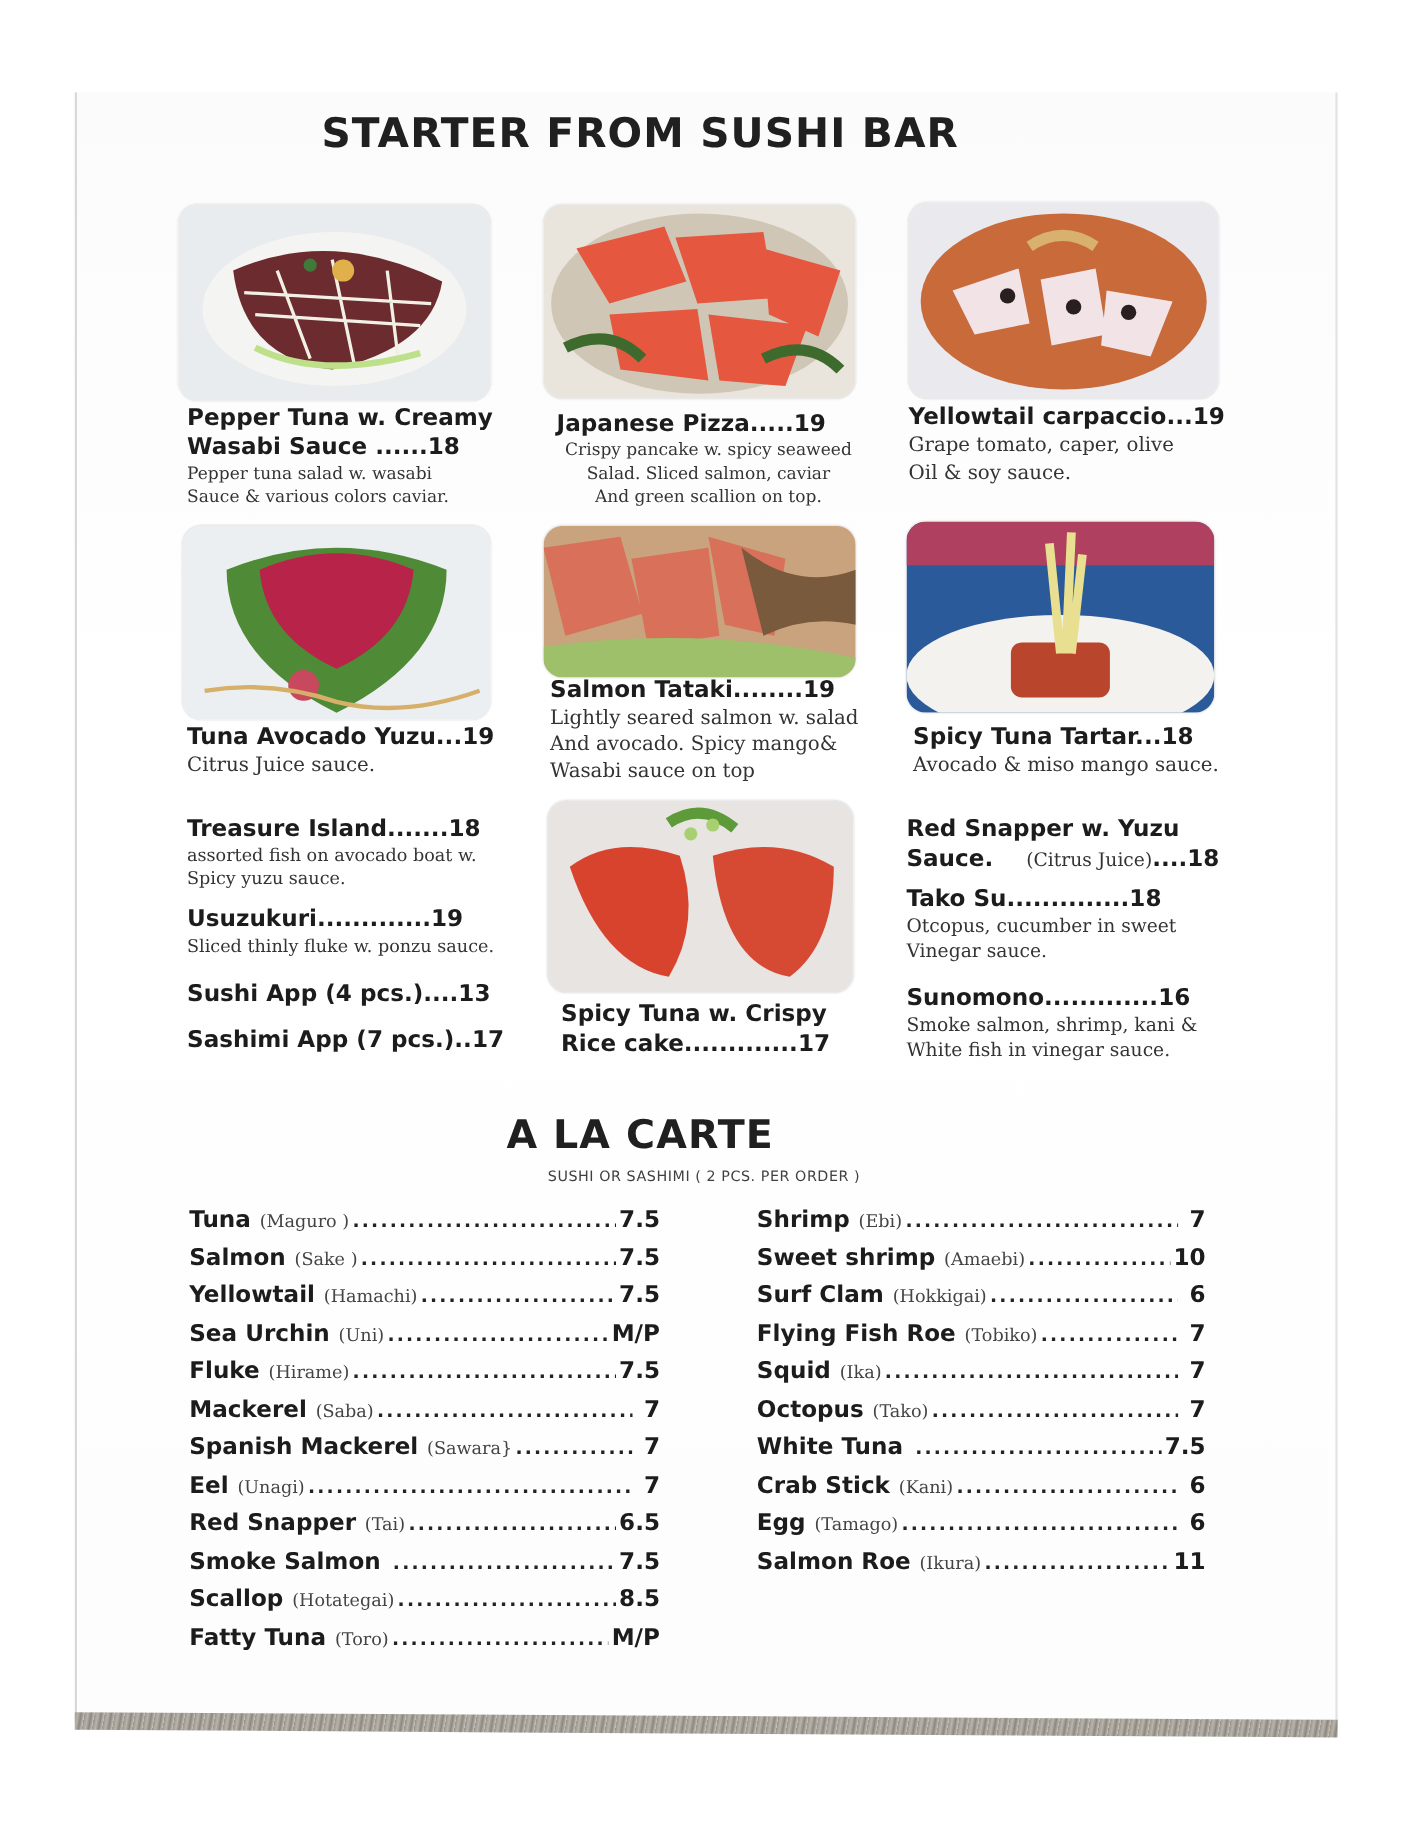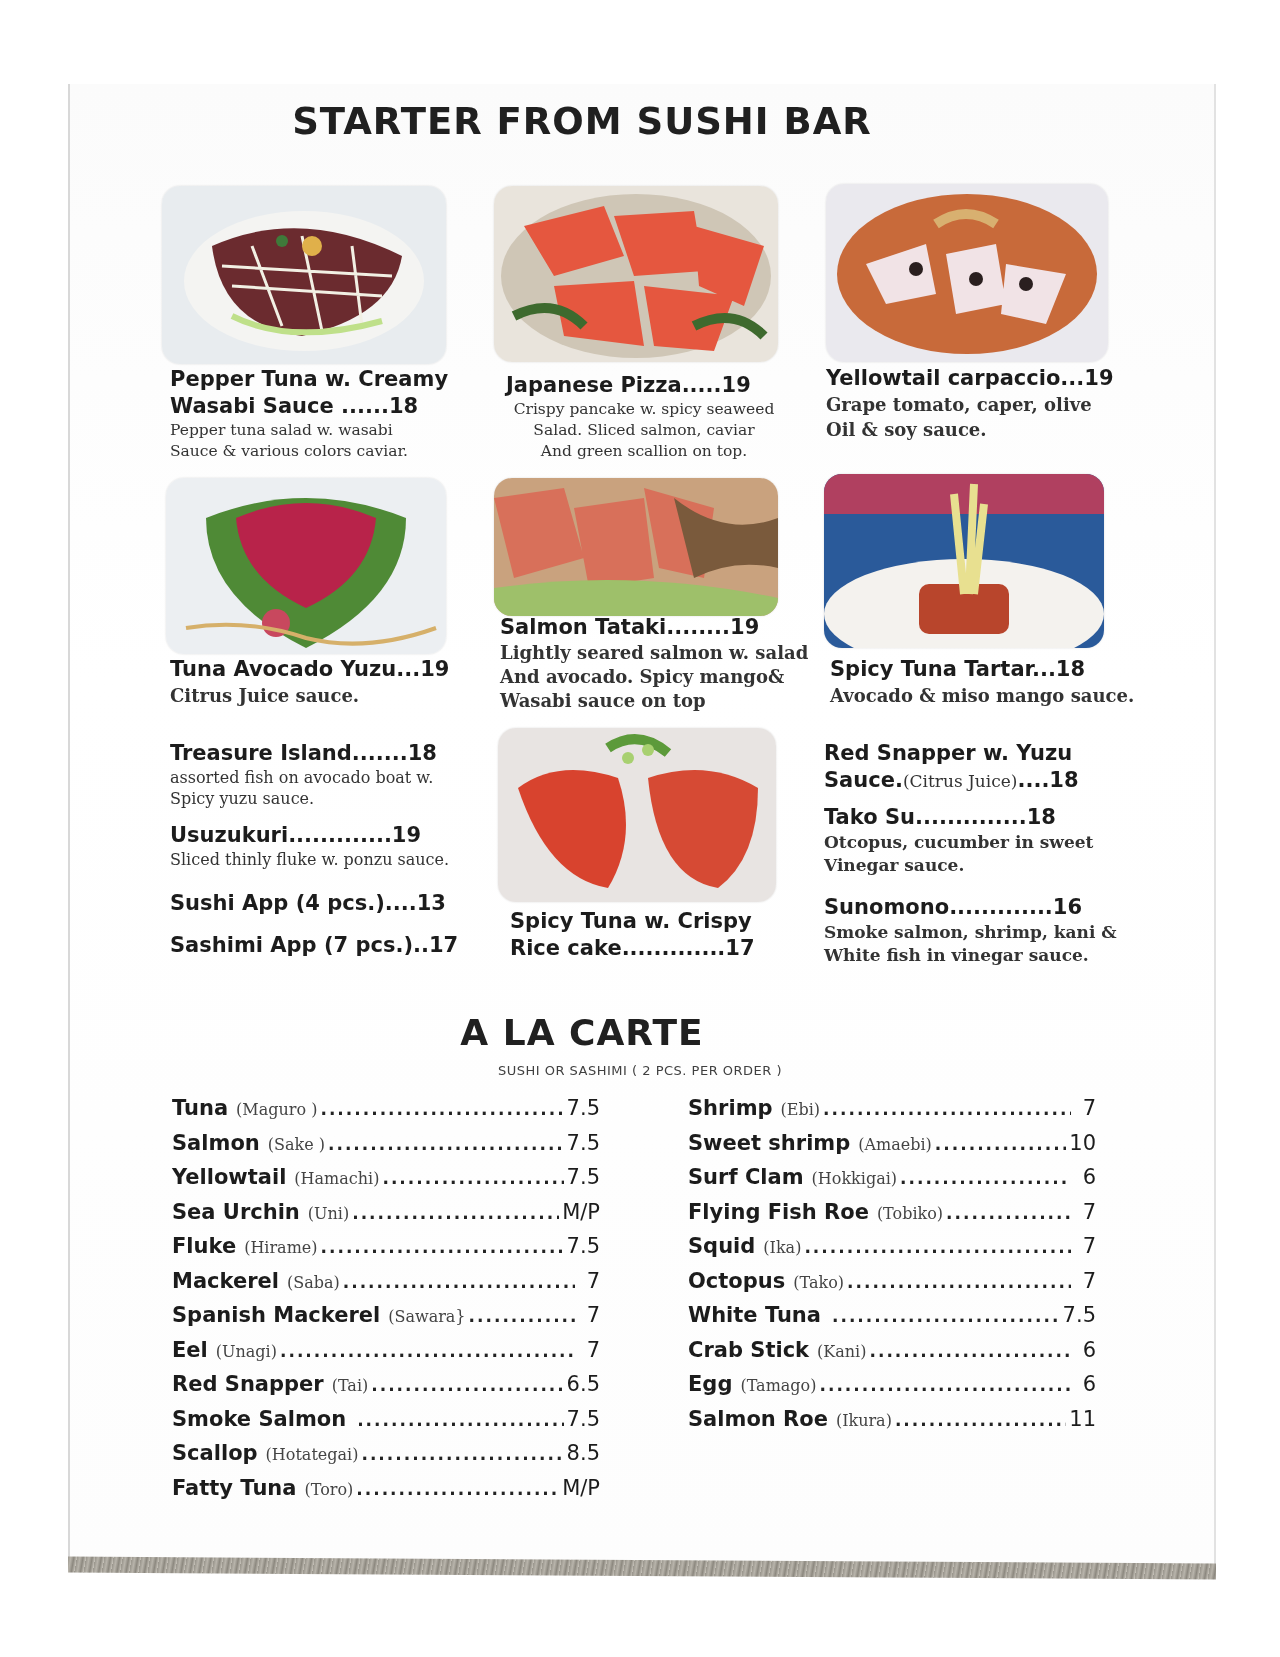--- a/index.html
+++ b/index.html
@@ -39,33 +39,33 @@
   .item { position: absolute; }
   .item-name {
     font-family: "DejaVu Sans", sans-serif; font-weight: bold;
     font-size: 21px; line-height: 27px; color: #1c1c1c; white-space: nowrap;
   }
   .item-desc {
     font-family: "DejaVu Serif", serif; font-size: 15.5px; line-height: 21px;
     color: #333; white-space: nowrap;
   }
   .item-desc.center { text-align: center; }
-  .item-desc.big { font-size: 18px; line-height: 25px; font-weight: bold; }
-  .inline-note { font-family: "DejaVu Serif", serif; font-weight: normal; font-size: 17px; color: #333; }
+  .item-desc.big { font-size: 18px; line-height: 25px; }
+  .inline-note { font-family: "DejaVu Serif", serif; font-weight: normal; font-size: 17px; color: #333; margin-left: 30px; }
 
   .ala-col { position: absolute; top: 1096px; }
   .ala-row {
     display: flex; align-items: baseline; height: 34.5px;
     font-size: 21px; white-space: nowrap;
   }
   .ala-name { font-weight: bold; color: #1c1c1c; }
   .ala-jp { font-family: "DejaVu Serif", serif; font-size: 16px; color: #444; margin-left: 8px; }
   .ala-dots { flex: 1; overflow: hidden; color: #222; letter-spacing: 2px; font-weight: bold; font-size: 17px; margin: 0 3px; }
   .ala-dots::after { content: "................................................................................................"; }
-  .ala-price { font-weight: normal; color: #1c1c1c; min-width: 22px; text-align: right; }
+  .ala-price { font-weight: bold; color: #1c1c1c; min-width: 22px; text-align: right; }
 </style>
 </head>
 <body>
 
 <div class="paper"></div>
 <div class="paper-edge"></div>
 
 <div class="title title-starter">STARTER FROM SUSHI BAR</div>
 
 <div class="photo" style="left:162px;top:186px;width:284px;height:178px;">

